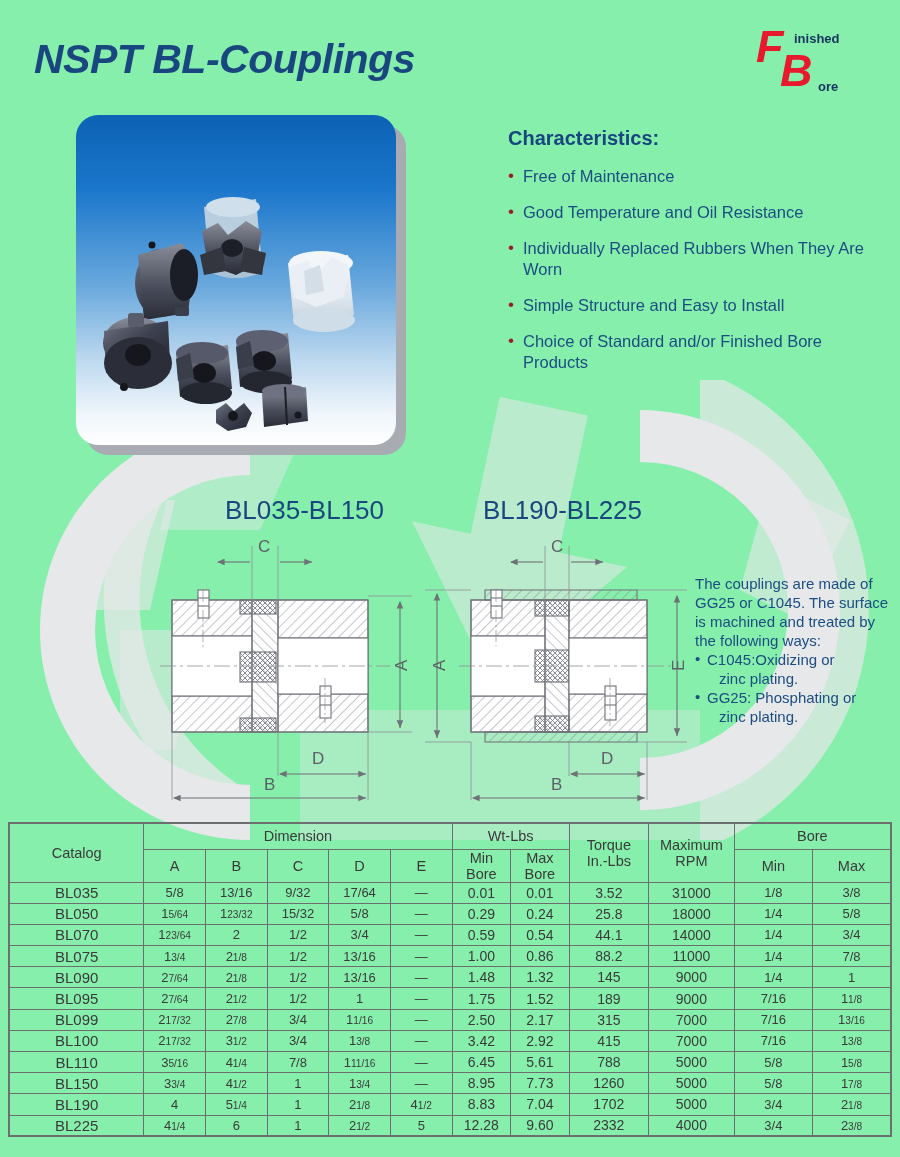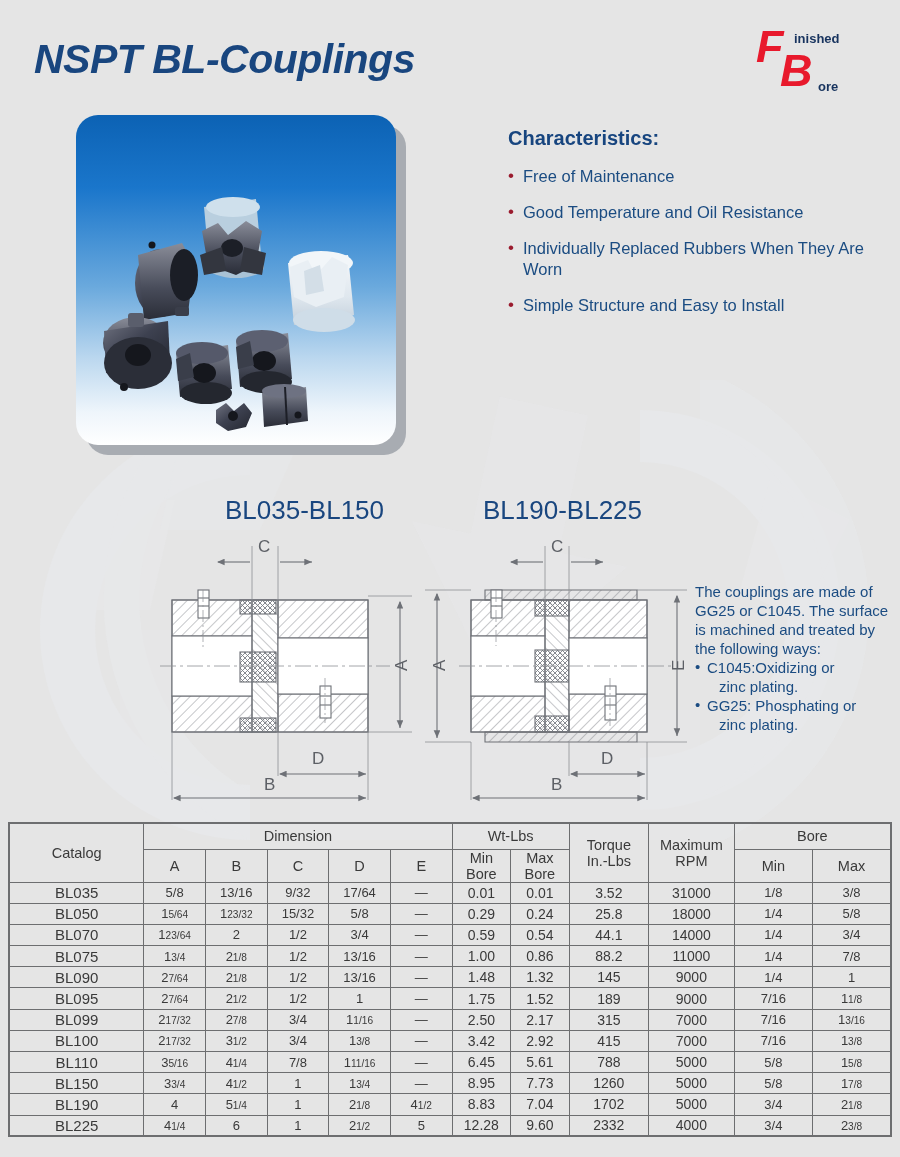--- a/index.html
+++ b/index.html
@@ -5,21 +5,21 @@
   * { box-sizing: border-box; margin: 0; padding: 0; }
   html, body {
     width: 900px; height: 1157px;
     background: #ffffff;
     font-family: "Liberation Sans", sans-serif;
     overflow: hidden;
   }
   #page {
     position: relative;
     width: 900px; height: 1157px;
-    background: #e5e5e5;
+    background: #86efac;
     overflow: hidden;
   }
 
   
   .watermark {
     position: absolute;
     left: 0; top: 380px;
     width: 900px; height: 460px;
     z-index: 0;
     pointer-events: none;
@@ -131,21 +131,21 @@
   #dwg-right { left: 425px; top: 528px; width: 290px; height: 285px; }
 
   .side-note {
     position: absolute;
     font-size: 15px;
     line-height: 19px;
     color: #1b4c82;
     z-index: 6;
   }
   .note-left  { left: 12px;  top: 602px; width: 152px; }
-  .note-right { left: 695px; top: 574px; width: 196px; margin-top: 8px; }
+  .note-right { left: 695px; top: 574px; width: 196px; }
   .note-right .nr-bullet {
     position: relative;
     padding-left: 12px;
   }
   .note-right .nr-bullet::before {
     content: "\2022";
     position: absolute; left: 0; top: -1px;
     color: #1b4c82; font-size: 15px;
   }
   .note-right .nr-indent { padding-left: 24px; }
@@ -297,20 +297,21 @@
       </g>
     </svg>
   </div>
 
   <div class="char-title">Characteristics:</div>
   <div class="char-list">
     <div class="char-item">Free of Maintenance</div>
     <div class="char-item">Good Temperature and Oil Resistance</div>
     <div class="char-item">Individually Replaced Rubbers When They Are Worn</div>
     <div class="char-item">Simple Structure and Easy to Install</div>
+    <div class="char-item">Choice of Standard and/or Finished Bore Products</div>
   </div>
 
   <div class="dwg-label dwg-left-label">BL035-BL150</div>
   <div class="dwg-label dwg-right-label">BL190-BL225</div>
 
   <svg id="dwg-left" class="dwg-svg" viewBox="0 0 290 285">
     <defs>
       <pattern id="hA" width="7" height="7" patternUnits="userSpaceOnUse" patternTransform="rotate(45)">
         <line x1="0" y1="0" x2="0" y2="7" stroke="#8d9096" stroke-width="1"></line>
       </pattern>

